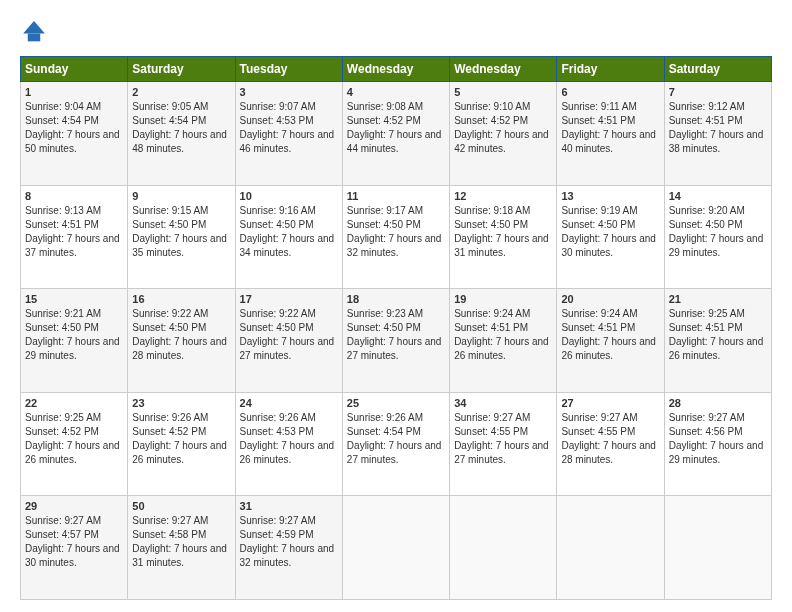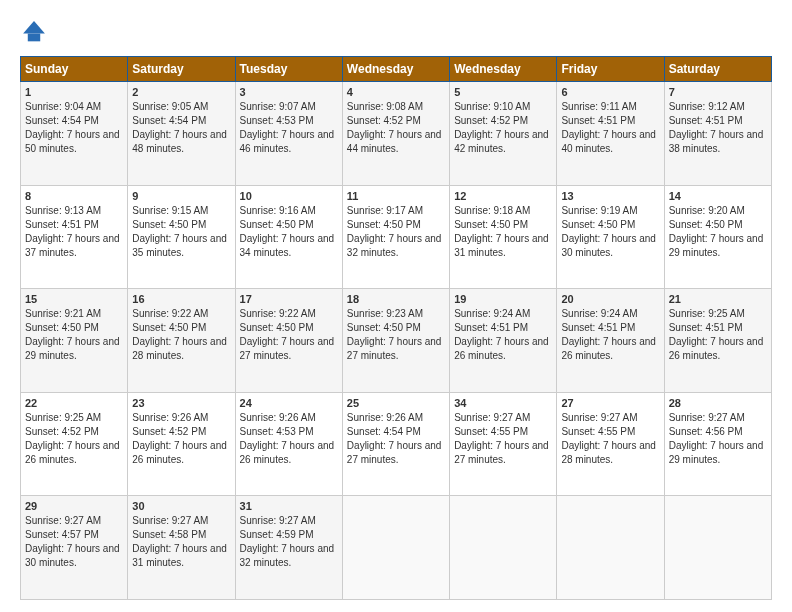--- a/index.html
+++ b/index.html
@@ -59,21 +59,21 @@
     .location {
       font-size: 13px;
       color: #555;
     }
     table {
       width: 100%;
       border-collapse: collapse;
       flex: 1;
     }
     thead tr th {
-      background: #a16207;
+      background: #4d7c0f;
       color: #fff;
       font-size: 12px;
       font-weight: bold;
       padding: 5px 4px;
       text-align: left;
       border: 1px solid #1a5a9a;
     }
     tbody tr td {
       vertical-align: top;
       font-size: 9.5px;
@@ -198,21 +198,21 @@
           <td><span class="day-num">34</span>
 <span class="day-info">Sunrise: 9:27 AM<br>Sunset: 4:55 PM<br>Daylight: 7 hours and 27 minutes.</span></td>
           <td><span class="day-num">27</span>
 <span class="day-info">Sunrise: 9:27 AM<br>Sunset: 4:55 PM<br>Daylight: 7 hours and 28 minutes.</span></td>
           <td><span class="day-num">28</span>
 <span class="day-info">Sunrise: 9:27 AM<br>Sunset: 4:56 PM<br>Daylight: 7 hours and 29 minutes.</span></td>
         </tr>
         <tr>
           <td><span class="day-num">29</span>
 <span class="day-info">Sunrise: 9:27 AM<br>Sunset: 4:57 PM<br>Daylight: 7 hours and 30 minutes.</span></td>
-          <td><span class="day-num">30</span>
+          <td><span class="day-num">50</span>
 <span class="day-info">Sunrise: 9:27 AM<br>Sunset: 4:58 PM<br>Daylight: 7 hours and 31 minutes.</span></td>
           <td><span class="day-num">31</span>
 <span class="day-info">Sunrise: 9:27 AM<br>Sunset: 4:59 PM<br>Daylight: 7 hours and 32 minutes.</span></td>
           <td class="empty"></td>
           <td class="empty"></td>
           <td class="empty"></td>
           <td class="empty"></td>
         </tr>
       </tbody>
   </table>

